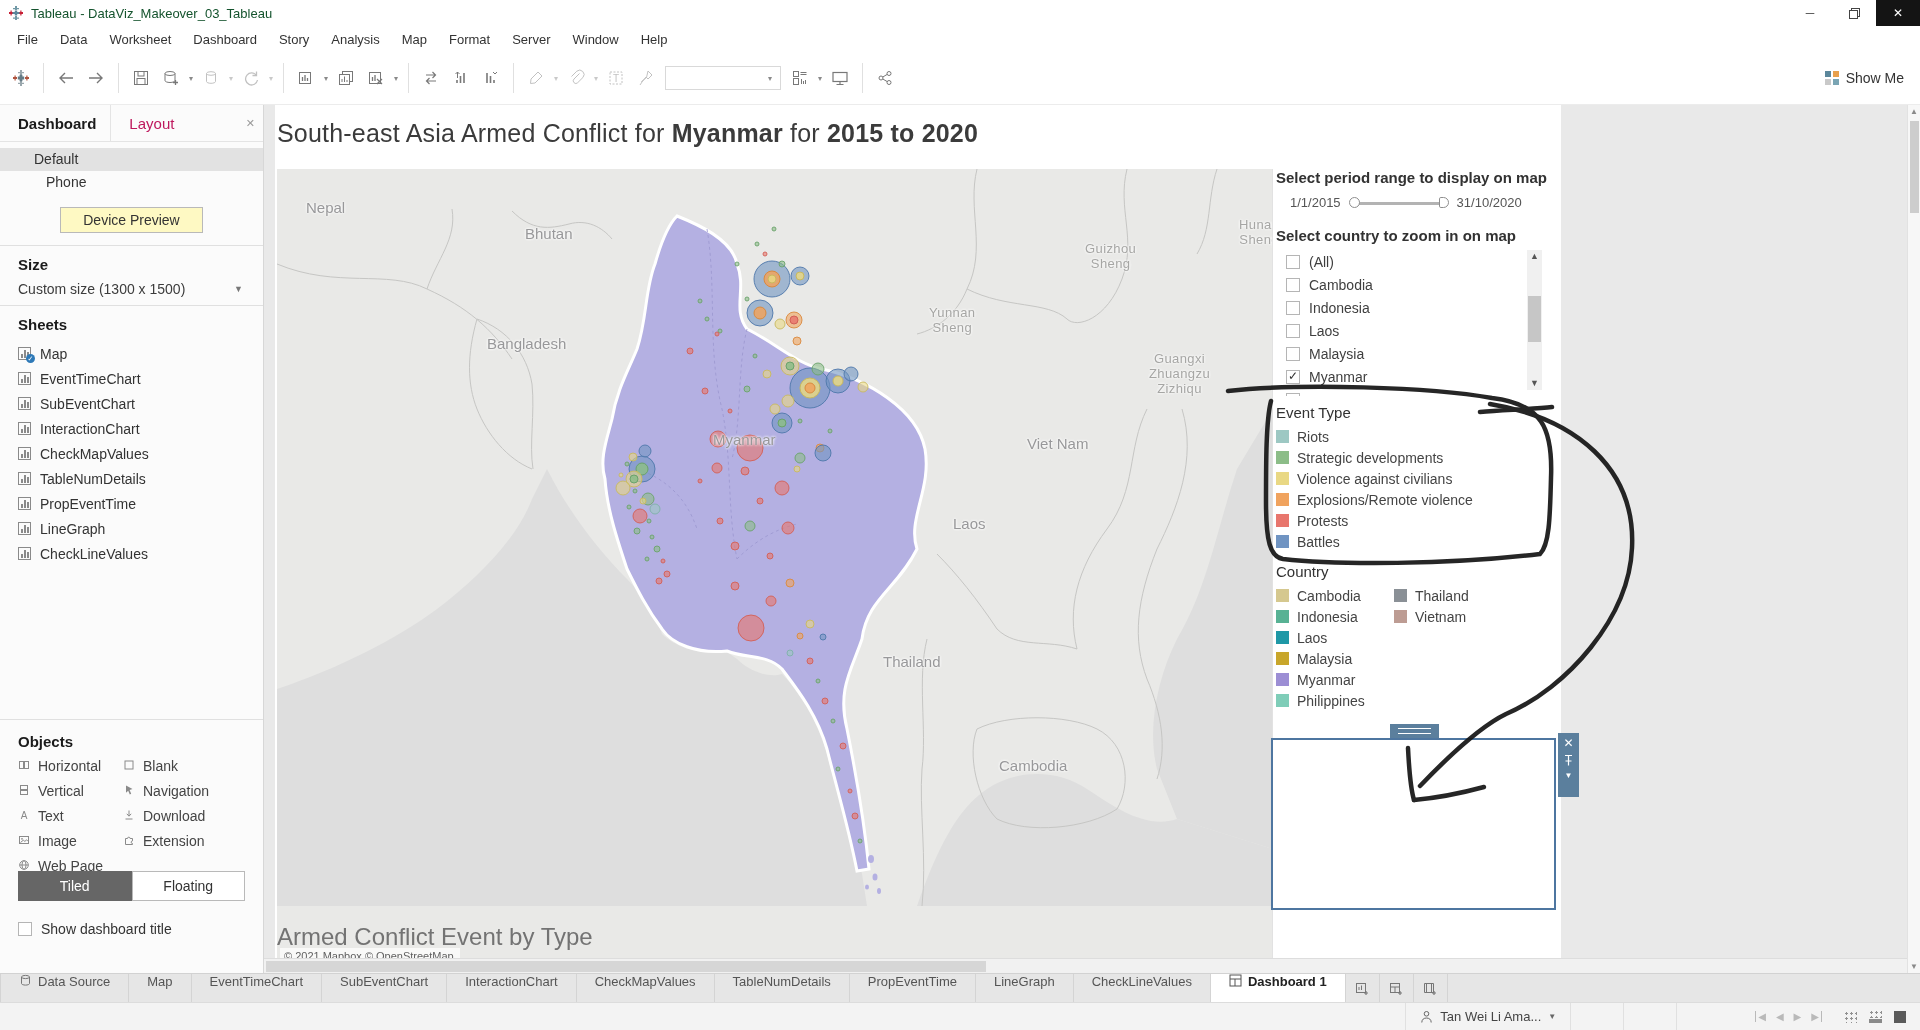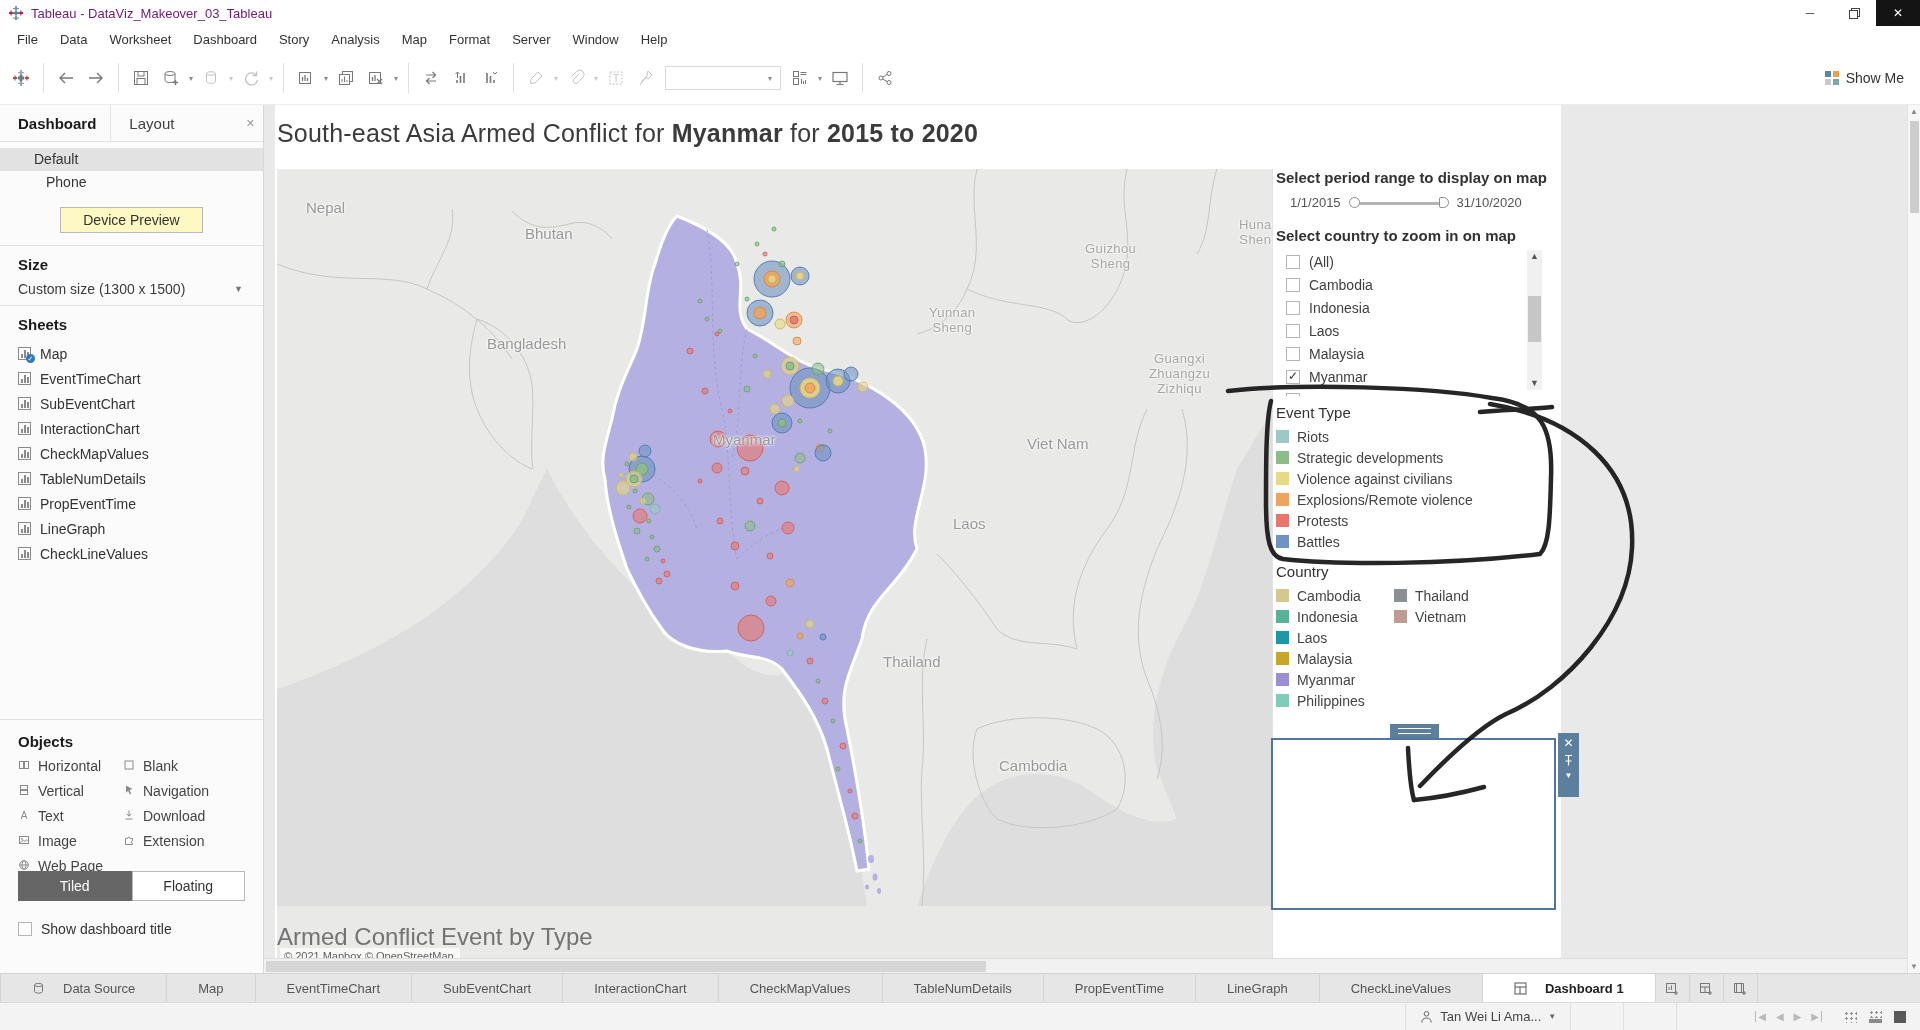--- a/index.html
+++ b/index.html
@@ -2,21 +2,21 @@
 <html><head>
 <meta charset="utf-8">
 <style>
 * { box-sizing: border-box; margin: 0; padding: 0; }
 html,body { width:1920px; height:1030px; overflow:hidden; font-family:"Liberation Sans",sans-serif; background:#fff; }
 #app { position:relative; width:1920px; height:1030px; background:#fff; }
 
 
 .titlebar { height:26px; display:flex; align-items:center; padding-left:8px; background:#fff; }
 .titlebar .app-icon { width:16px; height:16px; margin-right:7px; }
-.titlebar .title-text { font-size:13px; color:#701a75; }
+.titlebar .title-text { font-size:13px; color:#14532d; }
 .win-controls { margin-left:auto; display:flex; height:26px; }
 .win-btn { width:44px; height:26px; display:flex; align-items:center; justify-content:center; color:#444; font-size:12px; }
 .win-btn.close { background:#141414; color:#fff; }
 
 
 .menubar { height:26px; display:flex; align-items:center; padding-left:6px; background:#fff; }
 .menu-item { padding:4px 11px; font-size:13px; color:#333; cursor:default; }
 
 
 .toolbar { height:52px; display:flex; align-items:center; background:#fff; padding-left:6px; }
@@ -27,21 +27,21 @@
 .dim { opacity:.45; }
 .fit-box { width:116px; height:24px; border:1px solid #d9d9d9; display:flex; align-items:center; justify-content:flex-end; padding-right:5px; margin:0 4px; }
 .showme { margin-left:auto; margin-right:16px; display:flex; align-items:center; gap:6px; font-size:14px; color:#333; }
 
 
 .workspace { position:relative; height:869px; display:flex; border-top:1px solid #ececec; }
 
 
 .left-panel { width:264px; background:#fbfbfb; border-right:1px solid #d7d7d7; position:relative; font-size:14px; color:#333; flex:none; }
 .pane-tabs { height:37px; display:flex; align-items:center; border-bottom:1px solid #e4e4e4; }
-.pane-tab { padding:0 14px 0 18px; font-size:15px; color:#404040; height:100%; display:flex; align-items:center; }
+.pane-tab { padding:0 14px 0 18px; font-size:15px; color:#be185d; height:100%; display:flex; align-items:center; }
 .pane-tab.active { font-weight:bold; color:#1a1a1a; }
 .pane-tab.sep { border-left:1px solid #e4e4e4; }
 .pane-close { margin-left:auto; margin-right:8px; color:#9a9a9a; font-size:11px; }
 .device-row { height:23px; line-height:23px; padding-left:34px; }
 .device-row.selected { background:#e2e2e2; }
 .device-row.phone { padding-left:46px; }
 .device-preview-wrap { padding:13px 0 12px; text-align:center; }
 .btn-outline { display:inline-block; border:1px solid #b9b9b9; background:#fef9c3; font-size:14px; color:#333; padding:4px 22px; }
 .panel-divider { height:1px; background:#e0e0e0; margin:0; }
 .panel-section { padding:10px 18px 12px; }
@@ -115,21 +115,21 @@
 
 .vscroll { width:13px; background:#f7f7f7; border-left:1px solid #e2e2e2; position:relative; flex:none; }
 .vscroll .ar { position:absolute; left:0; width:12px; text-align:center; color:#8a8a8a; font-size:8px; }
 .vscroll .thumb { position:absolute; left:2px; top:16px; width:9px; height:92px; background:#cdcdcd; }
 
 
 .annotation { position:absolute; left:0; top:0; z-index:50; pointer-events:none; }
 
 
 .tabstrip { height:29px; background:#e6e6e6; display:flex; align-items:stretch; border-top:1px solid #d2d2d2; font-size:13px; color:#555; }
-.tab { display:flex; align-items:center; gap:18px; padding:0 31px; border-right:1px solid #d4d4d4; white-space:nowrap; }
+.tab { display:flex; gap:6px; padding:0 18px; border-right:1px solid #d4d4d4; white-space:nowrap; }
 .tab.first { border-left:1px solid #d4d4d4; margin-left:0; }
 .tab.active { background:#fff; color:#222; font-weight:bold; }
 .newtab { width:34px; display:flex; align-items:center; justify-content:center; border-right:1px solid #d4d4d4; }
 
 
 .statusbar { height:28px; background:#f3f3f3; border-top:1px solid #dcdcdc; display:flex; align-items:center; font-size:13px; color:#444; }
 .sb-right { margin-left:auto; display:flex; align-items:center; height:100%; }
 .sb-sep { width:1px; height:100%; background:#e0e0e0; }
 .sb-user { display:flex; align-items:center; gap:7px; padding:0 14px; height:100%; }
 .sb-user .caret { font-size:8px; color:#666; }

